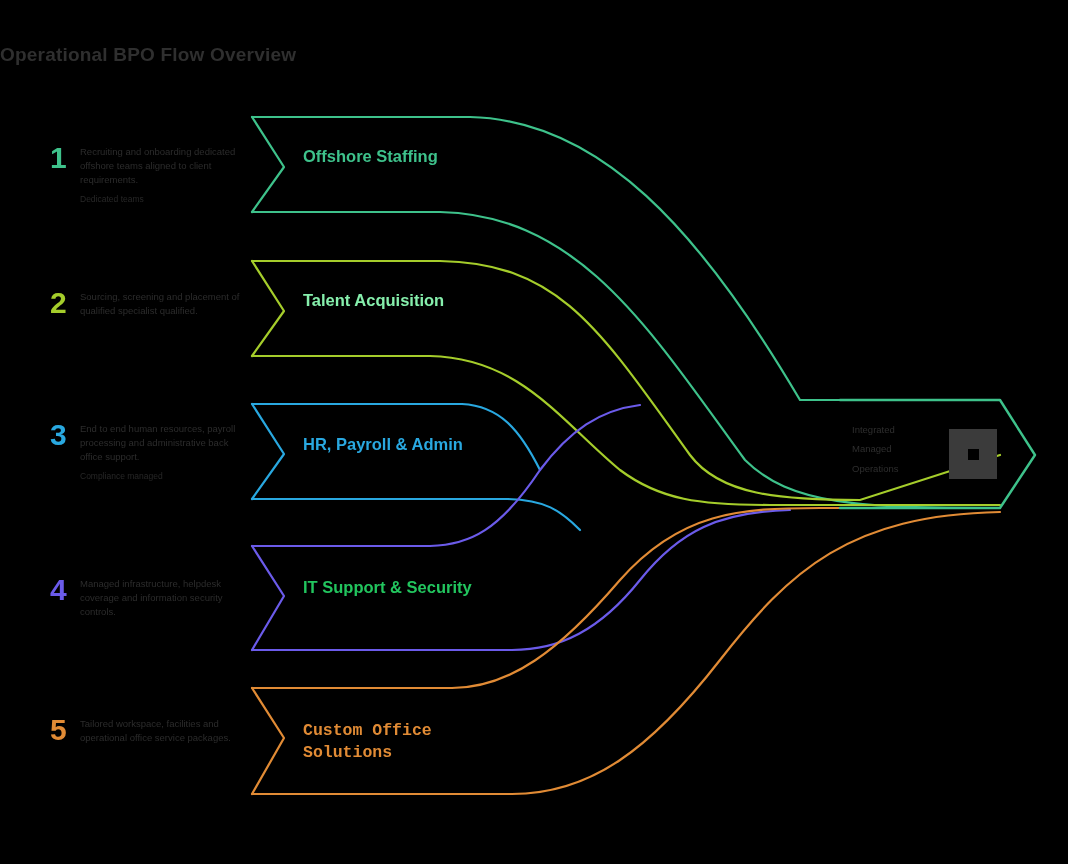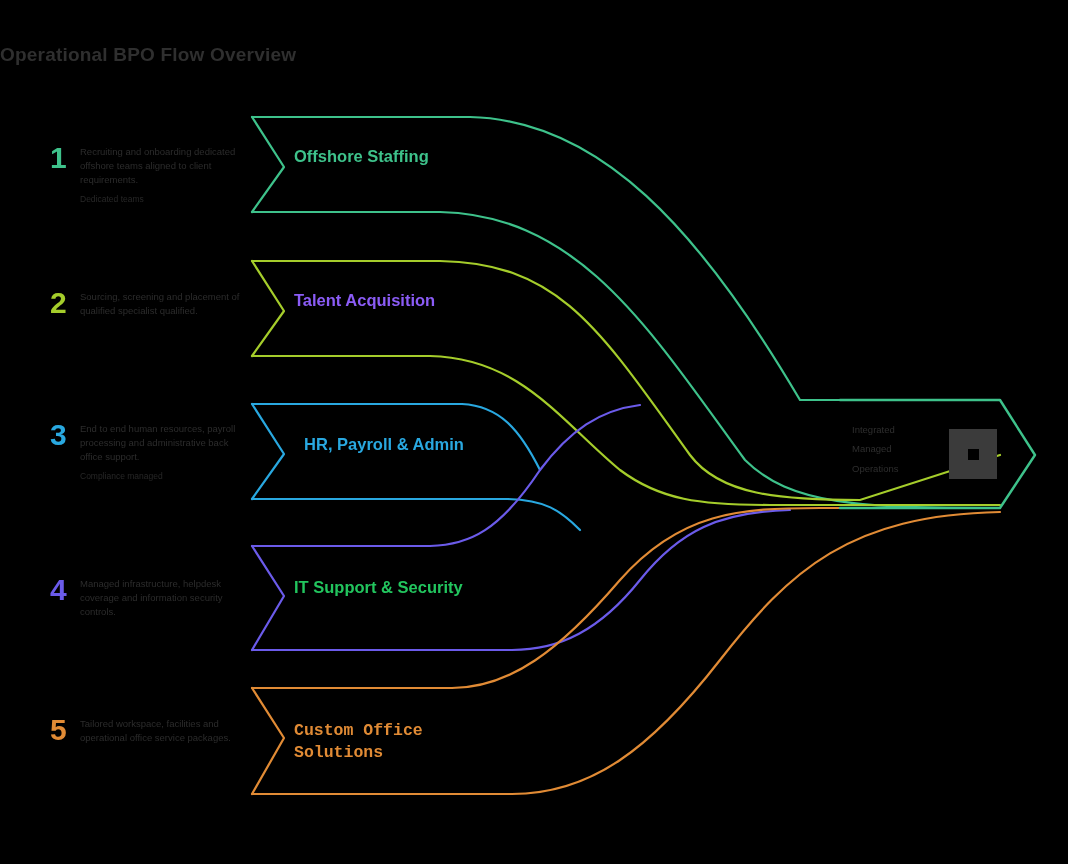--- a/index.html
+++ b/index.html
@@ -72,21 +72,21 @@
   .row-desc .desc-sub {
     display: block;
     margin-top: 7px;
     font-size: 8.5px;
     color: #272727;
   }
 
   
   .cat-label {
     position: absolute;
-    left: 294px;
+    left: 303px;
     width: 180px;
     font-size: 16.5px;
     font-weight: bold;
     line-height: 1.33;
   }
 
   
   #output-group {
     position: absolute;
     left: 852px;
@@ -211,23 +211,23 @@
   <div class="row" style="top:715px;">
     <div class="row-num" style="color:#e18b35;">5</div>
     <div class="row-desc">
       <span>Tailored workspace, facilities and operational office service packages.</span>
       <span class="desc-sub"></span>
     </div>
   </div>
 
   <div class="cat-label" style="top:146px;color:#3ec28b;">Offshore Staffing</div>
 
-  <div class="cat-label" style="top:290px;color:#8b5cf6;">Talent Acquisition</div>
-
-  <div class="cat-label" style="top:434px;color:#29a8e0;text-align:center;">HR, Payroll &amp; Admin</div>
+  <div class="cat-label" style="top:290px;color:#86efac;">Talent Acquisition</div>
+
+  <div class="cat-label" style="top:434px;color:#29a8e0;">HR, Payroll &amp; Admin</div>
 
   <div class="cat-label" style="top:577px;color:#22c55e;">IT Support &amp; Security</div>
 
   <div class="cat-label" style="top:720px;color:#e18b35;font-family:Liberation Mono, monospace;">Custom Office Solutions</div>
 
   <div id="output-group">
     <div class="out-line">Integrated</div>
     <div class="out-line">Managed</div>
     <div class="out-line">Operations</div>
   </div>

